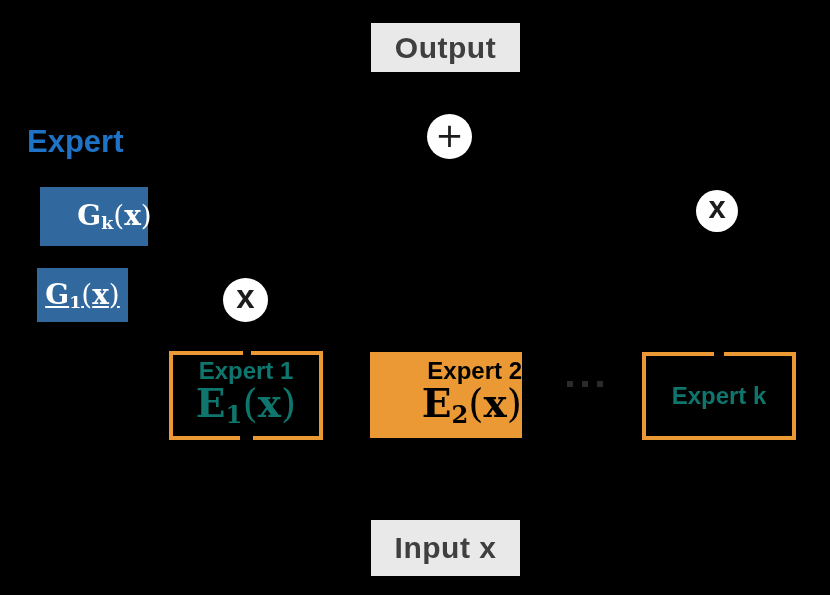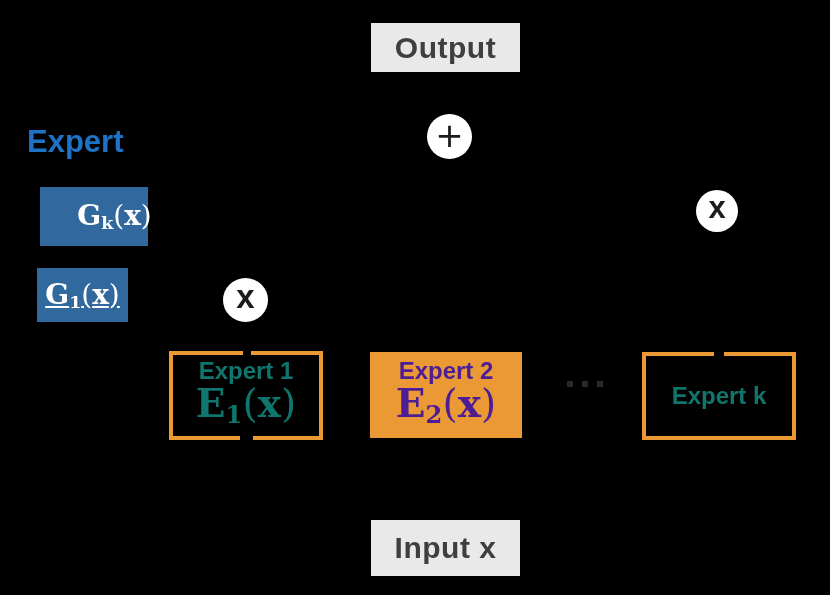--- a/index.html
+++ b/index.html
@@ -97,21 +97,22 @@
     line-height: 28px;
   }
   .expert .math { font-size: 39px; line-height: 36px; }
   .expert-outlined {
     border: 4px solid #EA9935;
     color: #0f766e;
     background: transparent;
   }
   .expert-filled {
     background: #EA9935;
-    color: #4c1d95;
+    color: #000000;
+    align-items: flex-end;
   }
   .expert-1 { left: 169px; top: 351px; width: 154px; height: 89px; }
   .expert-2 { left: 370px; top: 352px; width: 152px; height: 86px; }
   .expert-k { left: 642px; top: 352px; width: 154px; height: 88px; gap: 35px; }
 
   
   .ellipsis-dots {
     position: absolute;
     left: 567px; top: 381px;
     display: flex;

